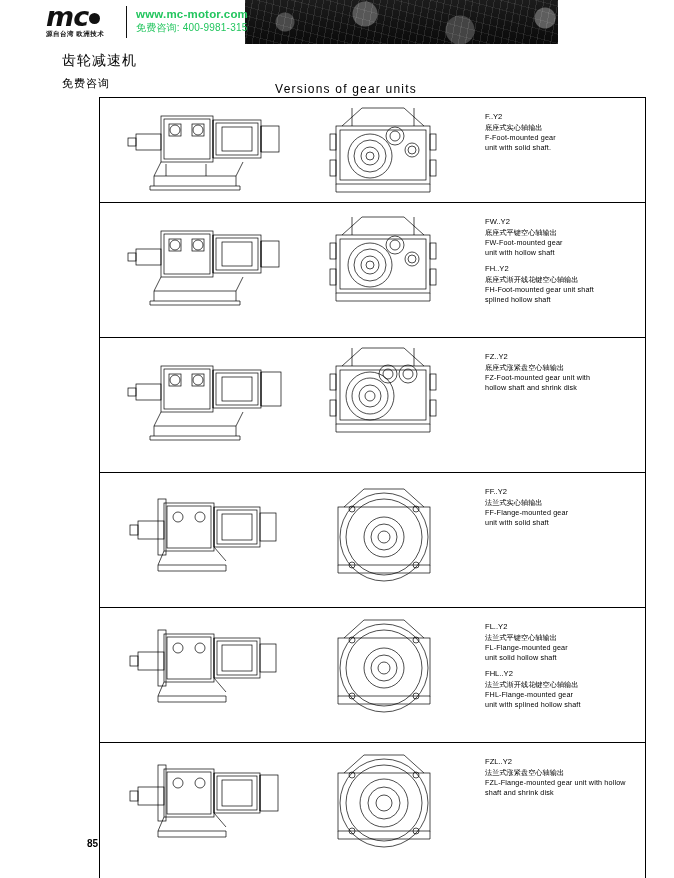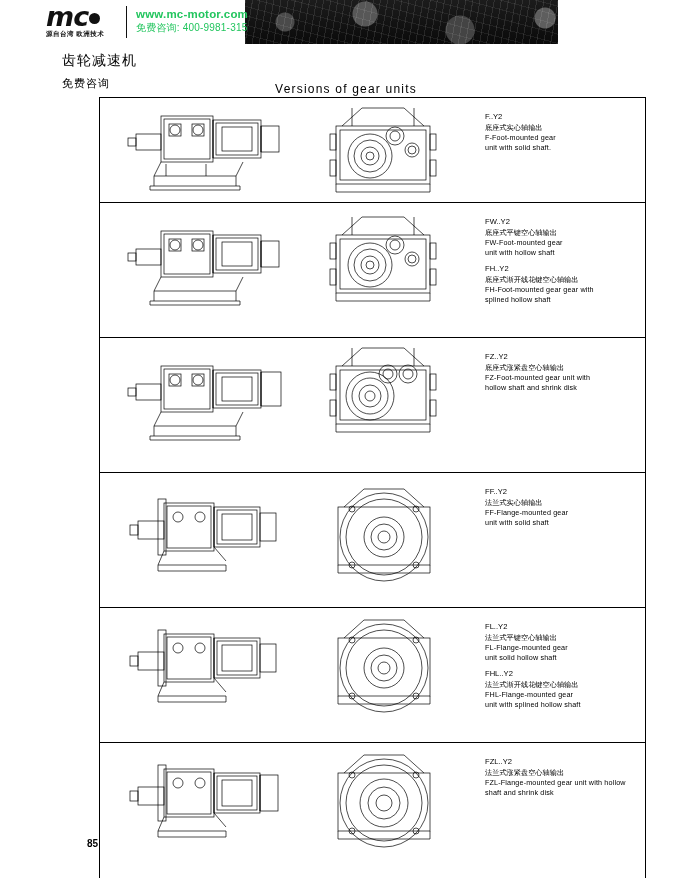--- a/index.html
+++ b/index.html
@@ -338,21 +338,21 @@
     <div class="cell-desc">
       <div class="desc-block">
         <div class="desc-code">FW..Y2</div>
         <div class="desc-cn">底座式平键空心轴输出</div>
         <div class="desc-en" style="white-space:pre-line">FW-Foot-mounted gear
 unit with  hollow  shaft</div>
       </div>
       <div class="desc-block">
         <div class="desc-code">FH..Y2</div>
         <div class="desc-cn">底座式渐开线花键空心轴输出</div>
-        <div class="desc-en" style="white-space:pre-line">FH-Foot-mounted  gear gear with
+        <div class="desc-en" style="white-space:pre-line">FH-Foot-mounted  gear unit shaft
 splined hollow shaft</div>
       </div>
     </div>
   </div>
 
   <div class="row tall">
     <div class="cell-side">
       <svg width="190" height="135" viewBox="0 0 190 135">
         <g fill="none" stroke="#000" stroke-width="0.7">
           <rect x="55" y="28" width="52" height="46"></rect>

